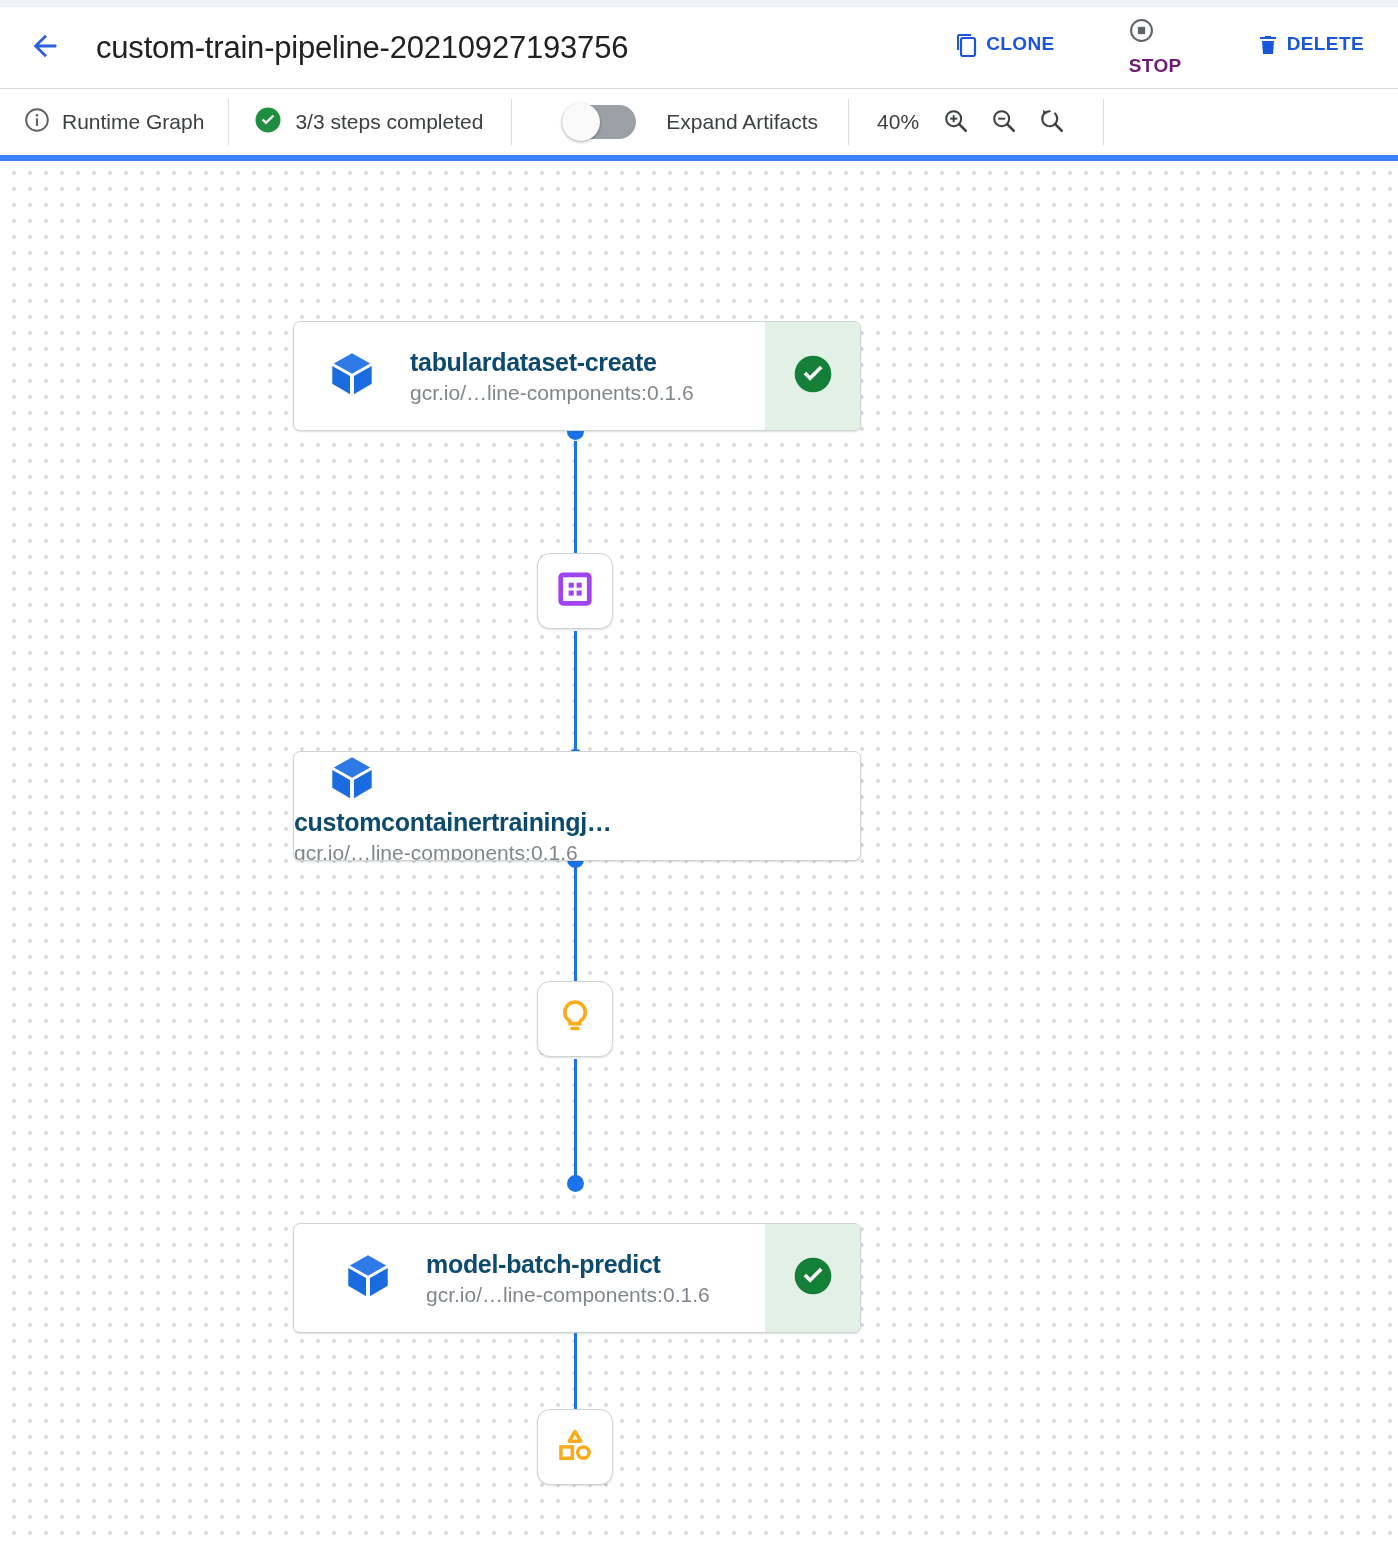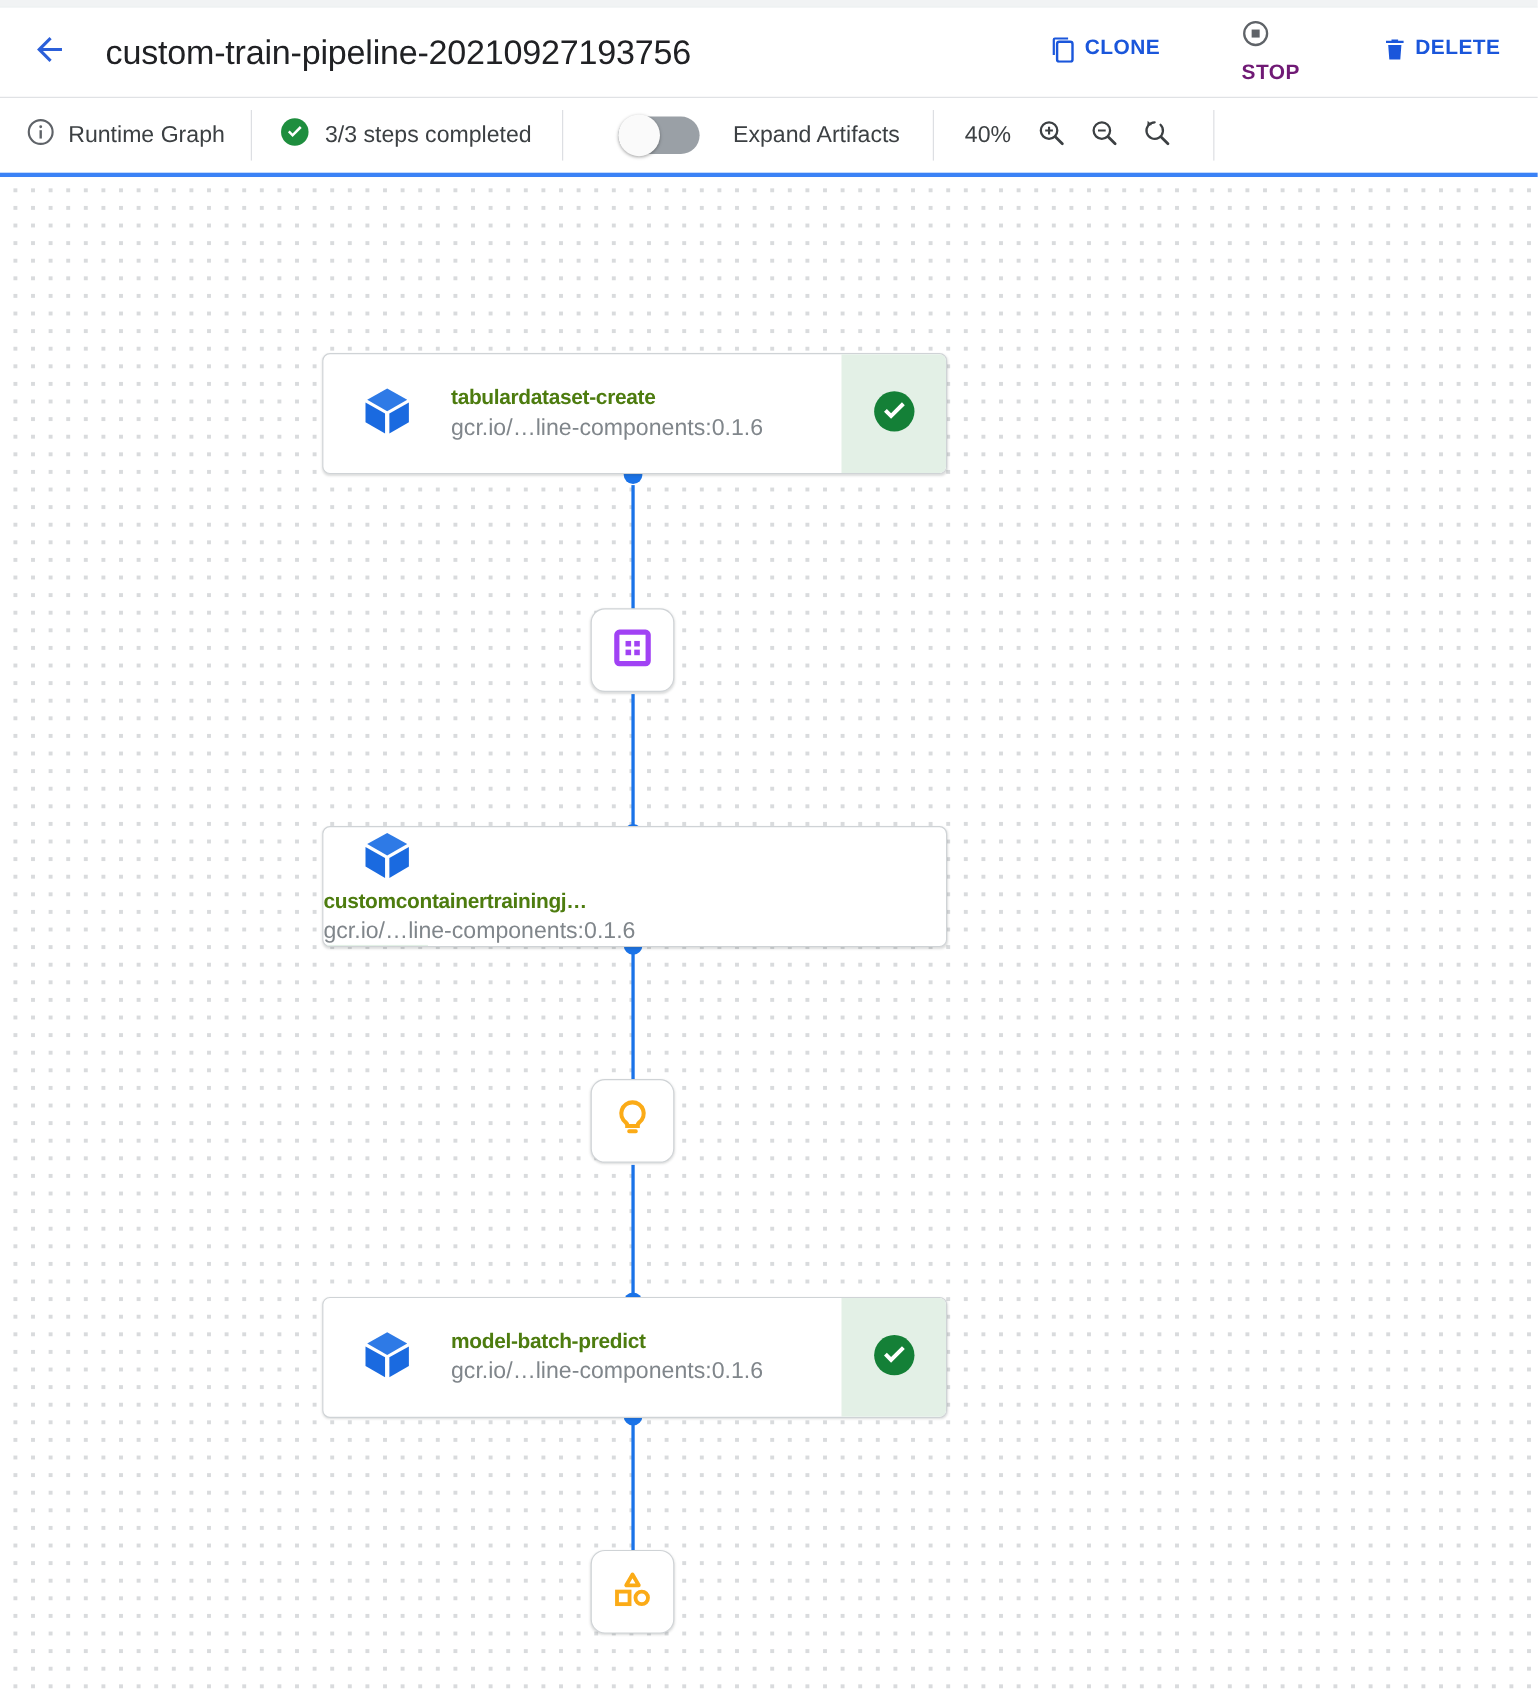--- a/index.html
+++ b/index.html
@@ -70,21 +70,21 @@
   }
   .hdr-btn.disabled { color: #701a75; cursor: default; flex-direction: column; }
   .hdr-btn + .hdr-btn { margin-left: 66px; }
 
   
   .toolbar {
     height: 72px;
     display: flex;
     align-items: center;
     background: #ffffff;
-    border-bottom: 4px solid #3b82f6;
+    border-bottom: 6px solid #3b82f6;
     box-sizing: border-box;
     padding-left: 24px;
     text-align: center;
   }
   .tb-item {
     display: flex;
     align-items: center;
     gap: 12px;
     font-size: 21px;
     color: #3c4043;
@@ -196,23 +196,23 @@
   }
   .node-text {
     flex: 1 1 auto;
     display: flex;
     flex-direction: column;
     justify-content: center;
     min-width: 0;
     padding-right: 14px;
   }
   .node-title {
-    font-size: 19px;
+    font-size: 25px;
     font-weight: bold;
-    color: #4d7c0f;
+    color: #0c4a6e;
     letter-spacing: -0.3px;
     white-space: nowrap;
     overflow: hidden;
     text-overflow: ellipsis;
     margin-bottom: 4px;
   }
   .node-sub {
     font-size: 21px;
     color: #80868b;
     white-space: nowrap;
@@ -449,21 +449,21 @@
 
   <div class="artifact" style="top:820px;">
     <span>
       <svg width="38" height="38" viewBox="0 0 24 24">
         <path d="M12 2.6a6.4 6.4 0 0 0-3.9 11.5c.6.5.9 1.1.9 1.8v.3h6v-.3c0-.7.3-1.3.9-1.8A6.4 6.4 0 0 0 12 2.6z" fill="none" stroke="#fbab17" stroke-width="2.4"></path>
         <rect x="9" y="18.1" width="6" height="2.2" rx="1" fill="#fbab17"></rect>
       </svg>
     </span>
   </div>
 
-  <div class="node" style="top:1018px;">
+  <div class="node" style="top:1062px;padding-left:16px;">
     <div class="node-icon">
       <span>
         <svg width="52" height="52" viewBox="0 0 24 24">
           <path d="M12 2.4 3.6 7.1 12 11.9l8.4-4.8L12 2.4z" fill="#2e7ae6"></path>
           <path d="M2.9 8.3v8.2l8.2 4.8v-8.4L2.9 8.3z" fill="#1a6ae0"></path>
           <path d="M21.1 8.3v8.2l-8.2 4.8v-8.4l8.2-4.6z" fill="#1a6ae0"></path>
         </svg>
       </span>
     </div>
     <div class="node-text">

